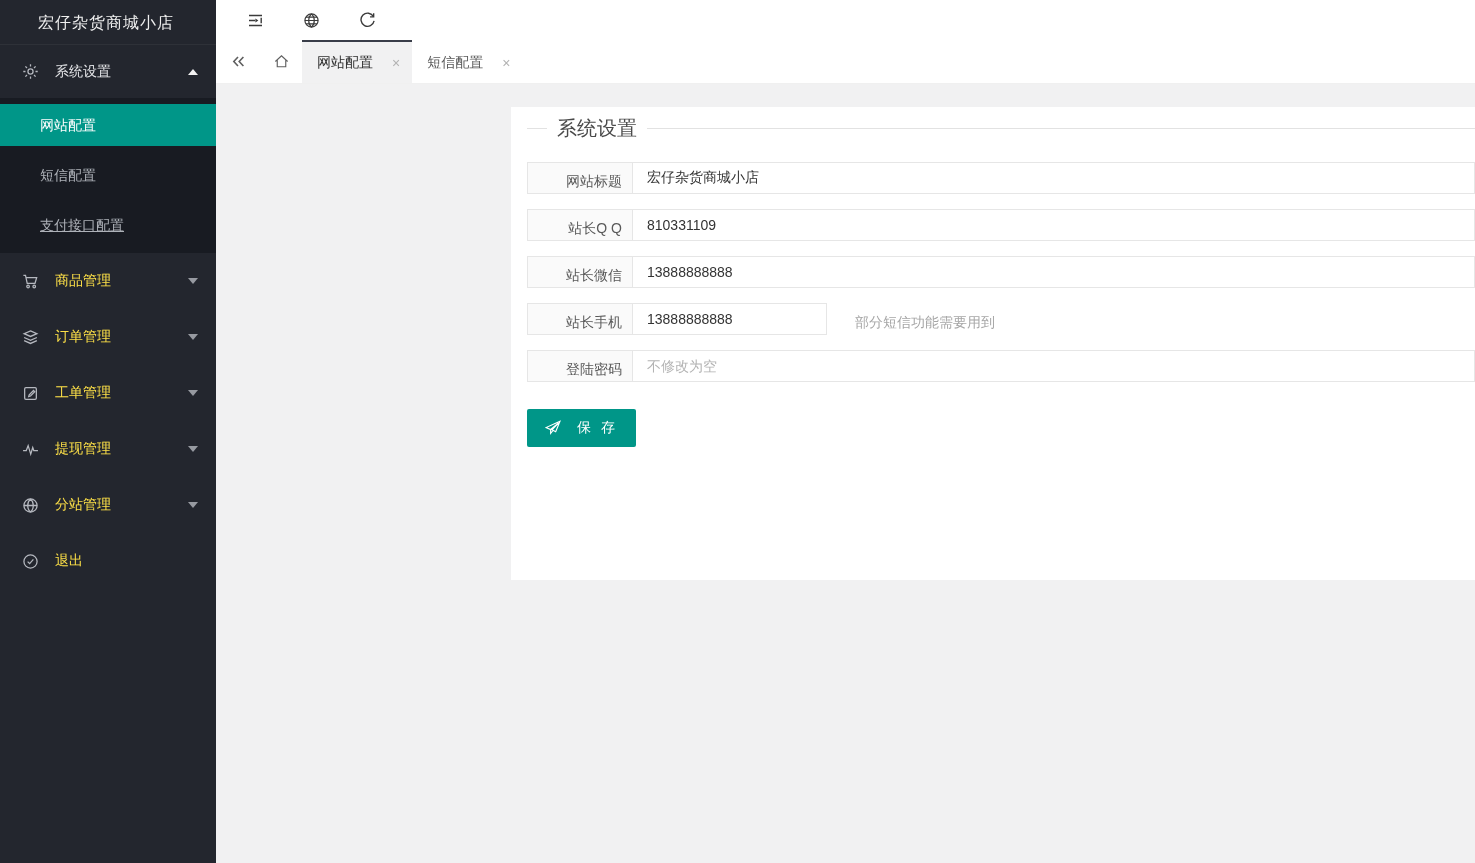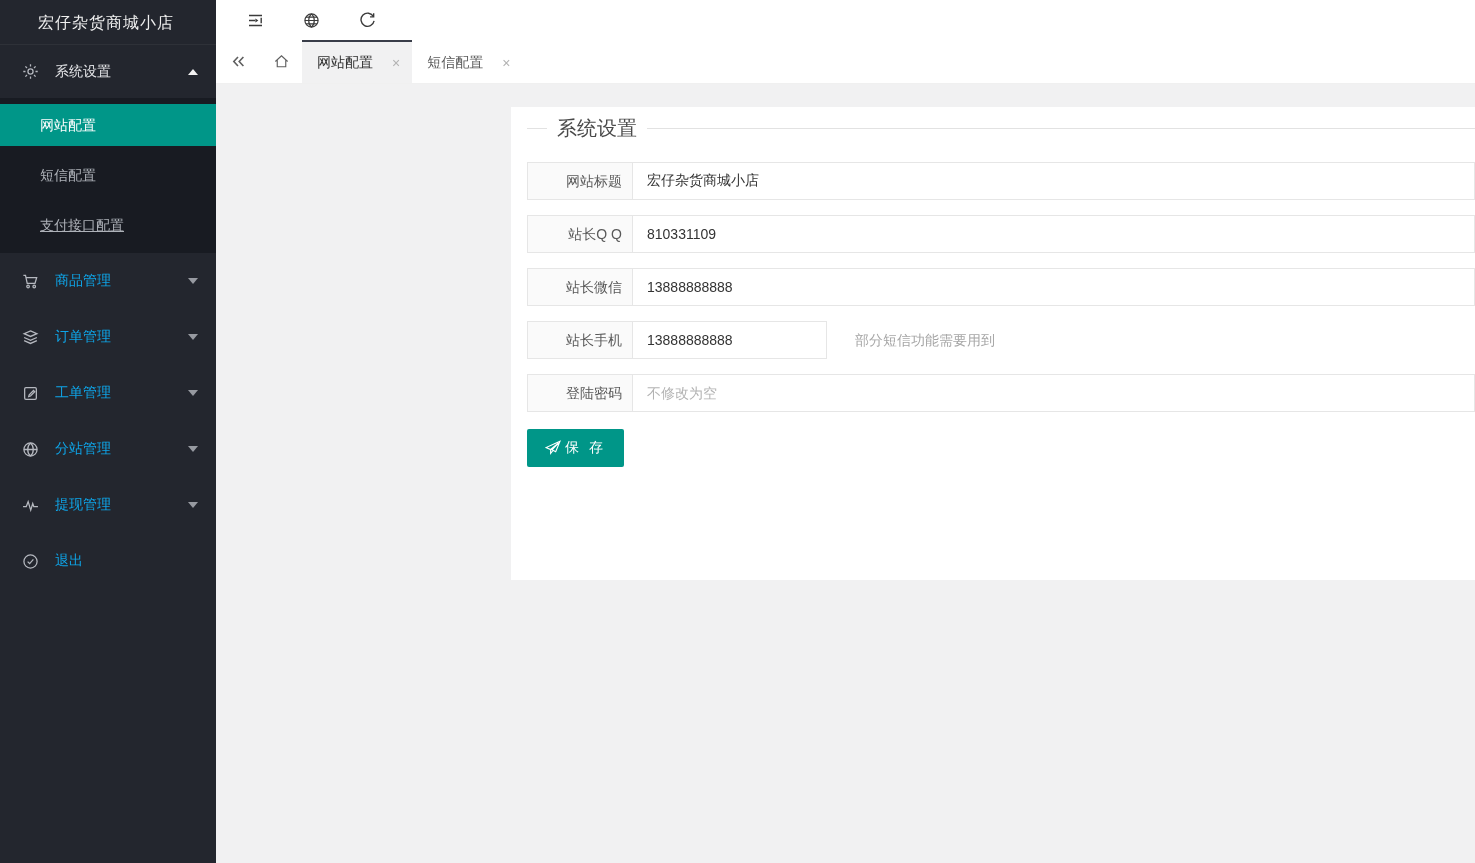--- a/index.html
+++ b/index.html
@@ -5,21 +5,21 @@
   * { margin:0; padding:0; box-sizing:border-box; }
   html,body { width:1475px; height:863px; overflow:hidden;
     font-family:"Liberation Sans","DejaVu Sans",sans-serif; background:#f1f1f2; }
 
   
   .sidebar { position:absolute; left:0; top:0; width:216px; height:863px;
     background:#23262e; z-index:5; }
   .logo { height:45px; line-height:45px; padding-left:38px; color:#f0f0f0;
     font-size:16px; letter-spacing:1px; border-bottom:1px solid rgba(255,255,255,0.05); }
   .nav-parent, .nav-item { display:flex; align-items:center; height:53px;
-    padding:0 18px 0 22px; color:#0ea5e9; font-size:14px; cursor:pointer; position:relative; }
+    padding:0 18px 0 22px; color:#fde047; font-size:14px; cursor:pointer; position:relative; }
   .nav-item { height:56px; }
   .nav-parent { color:#e4e5e8; }
   .nicon { width:17px; height:17px; margin-right:16px; display:inline-flex;
     align-items:center; justify-content:center; color:#b5b8bf; flex:0 0 17px; }
   .nicon svg { width:17px; height:17px; }
   .nlabel { flex:1; }
   .caret-down { width:0; height:0; border-left:5px solid transparent;
     border-right:5px solid transparent; border-top:6px solid #979aa1; }
   .caret-up { width:0; height:0; border-left:5px solid transparent;
     border-right:5px solid transparent; border-bottom:6px solid #f2f2f2; }
@@ -49,31 +49,31 @@
   .tab .tclose { color:#b2b2b2; font-size:14px; line-height:1; cursor:pointer; }
   .tab.active { background:#f1f1f2; border-top:2px solid #393d49; color:#2e2e2e; }
 
   
   .panel { position:absolute; left:511px; top:107px; width:964px; height:473px;
     background:#ffffff; padding:21px 0 0 16px; }
   .fieldset { border-top:1px solid #e2e2e2; position:relative; height:0; }
   .legend { position:absolute; left:20px; top:-14px; background:#fff; padding:0 10px;
     font-size:20px; color:#4a4a4a; }
   .form { margin-top:33px; }
-  .frow { display:flex; height:38px; margin-bottom:15px; }
+  .frow { display:flex; height:32px; margin-bottom:15px; }
   .flabel { width:106px; flex:0 0 106px; background:#fafafa; border:1px solid #e6e6e6;
     text-align:right; padding-right:10px; line-height:36px; font-size:14px; color:#595959; }
   .fbox { flex:1; border:1px solid #e6e6e6; border-left:none; background:#fff; display:flex; }
   .fbox.inline { flex:0 0 194px; }
   .fbox input { width:100%; border:none; outline:none; background:transparent;
     padding:0 14px; font-size:14px; color:#333; font-family:inherit; }
   .fbox input::placeholder { color:#b3b3b3; }
   .fhint { line-height:38px; margin-left:28px; font-size:14px; color:#a6a6a6; }
-  .save-btn { margin-top:2px; height:38px; display:inline-flex; align-items:center;
-    gap:4px; background:#009688; color:#fff; border:none; border-radius:2px;
+  .save-btn { margin-top:12px; height:38px; display:inline-flex; align-items:center;
+    gap:16px; background:#009688; color:#fff; border:none; border-radius:2px;
     padding:0 18px; font-size:14px; letter-spacing:3px; cursor:pointer; font-family:inherit; }
   .save-btn svg { width:16px; height:16px; }
 </style>
 </head>
 <body>
 
 <div class="sidebar">
   <div class="logo">宏仔杂货商城小店</div>
 
   <div class="nav-parent">
@@ -124,35 +124,35 @@
         <path d="M10.8 5.2l-4 4-.5 1.7 1.7-.5 4-4z"></path>
       </svg>
     </span>
     <span class="nlabel">工单管理</span>
     <span class="caret-down"></span>
   </div>
 
   <div class="nav-item">
     <span class="nicon">
       <svg viewBox="0 0 16 16" fill="none" stroke="currentColor" stroke-width="1.2">
+        <path d="M1 9h3l1.8-4.6 2.4 8 1.9-6.2 1 2.8h3.9"></path>
+      </svg>
+    </span>
+    <span class="nlabel">提现管理</span>
+    <span class="caret-down"></span>
+  </div>
+
+  <div class="nav-item">
+    <span class="nicon">
+      <svg viewBox="0 0 16 16" fill="none" stroke="currentColor" stroke-width="1.2">
         <circle cx="8" cy="8" r="6.2"></circle>
         <path d="M1.8 8h12.4M8 1.8c-3.5 3-3.5 9.4 0 12.4M8 1.8c3.5 3 3.5 9.4 0 12.4"></path>
       </svg>
     </span>
     <span class="nlabel">分站管理</span>
-    <span class="caret-down"></span>
-  </div>
-
-  <div class="nav-item">
-    <span class="nicon">
-      <svg viewBox="0 0 16 16" fill="none" stroke="currentColor" stroke-width="1.2">
-        <path d="M1 9h3l1.8-4.6 2.4 8 1.9-6.2 1 2.8h3.9"></path>
-      </svg>
-    </span>
-    <span class="nlabel">提现管理</span>
     <span class="caret-down"></span>
   </div>
 
   <div class="nav-item">
     <span class="nicon">
       <svg viewBox="0 0 16 16" fill="none" stroke="currentColor" stroke-width="1.2">
         <circle cx="8" cy="8" r="6.2"></circle>
         <path d="M5.3 8.1l1.9 1.9 3.5-4"></path>
       </svg>
     </span>

